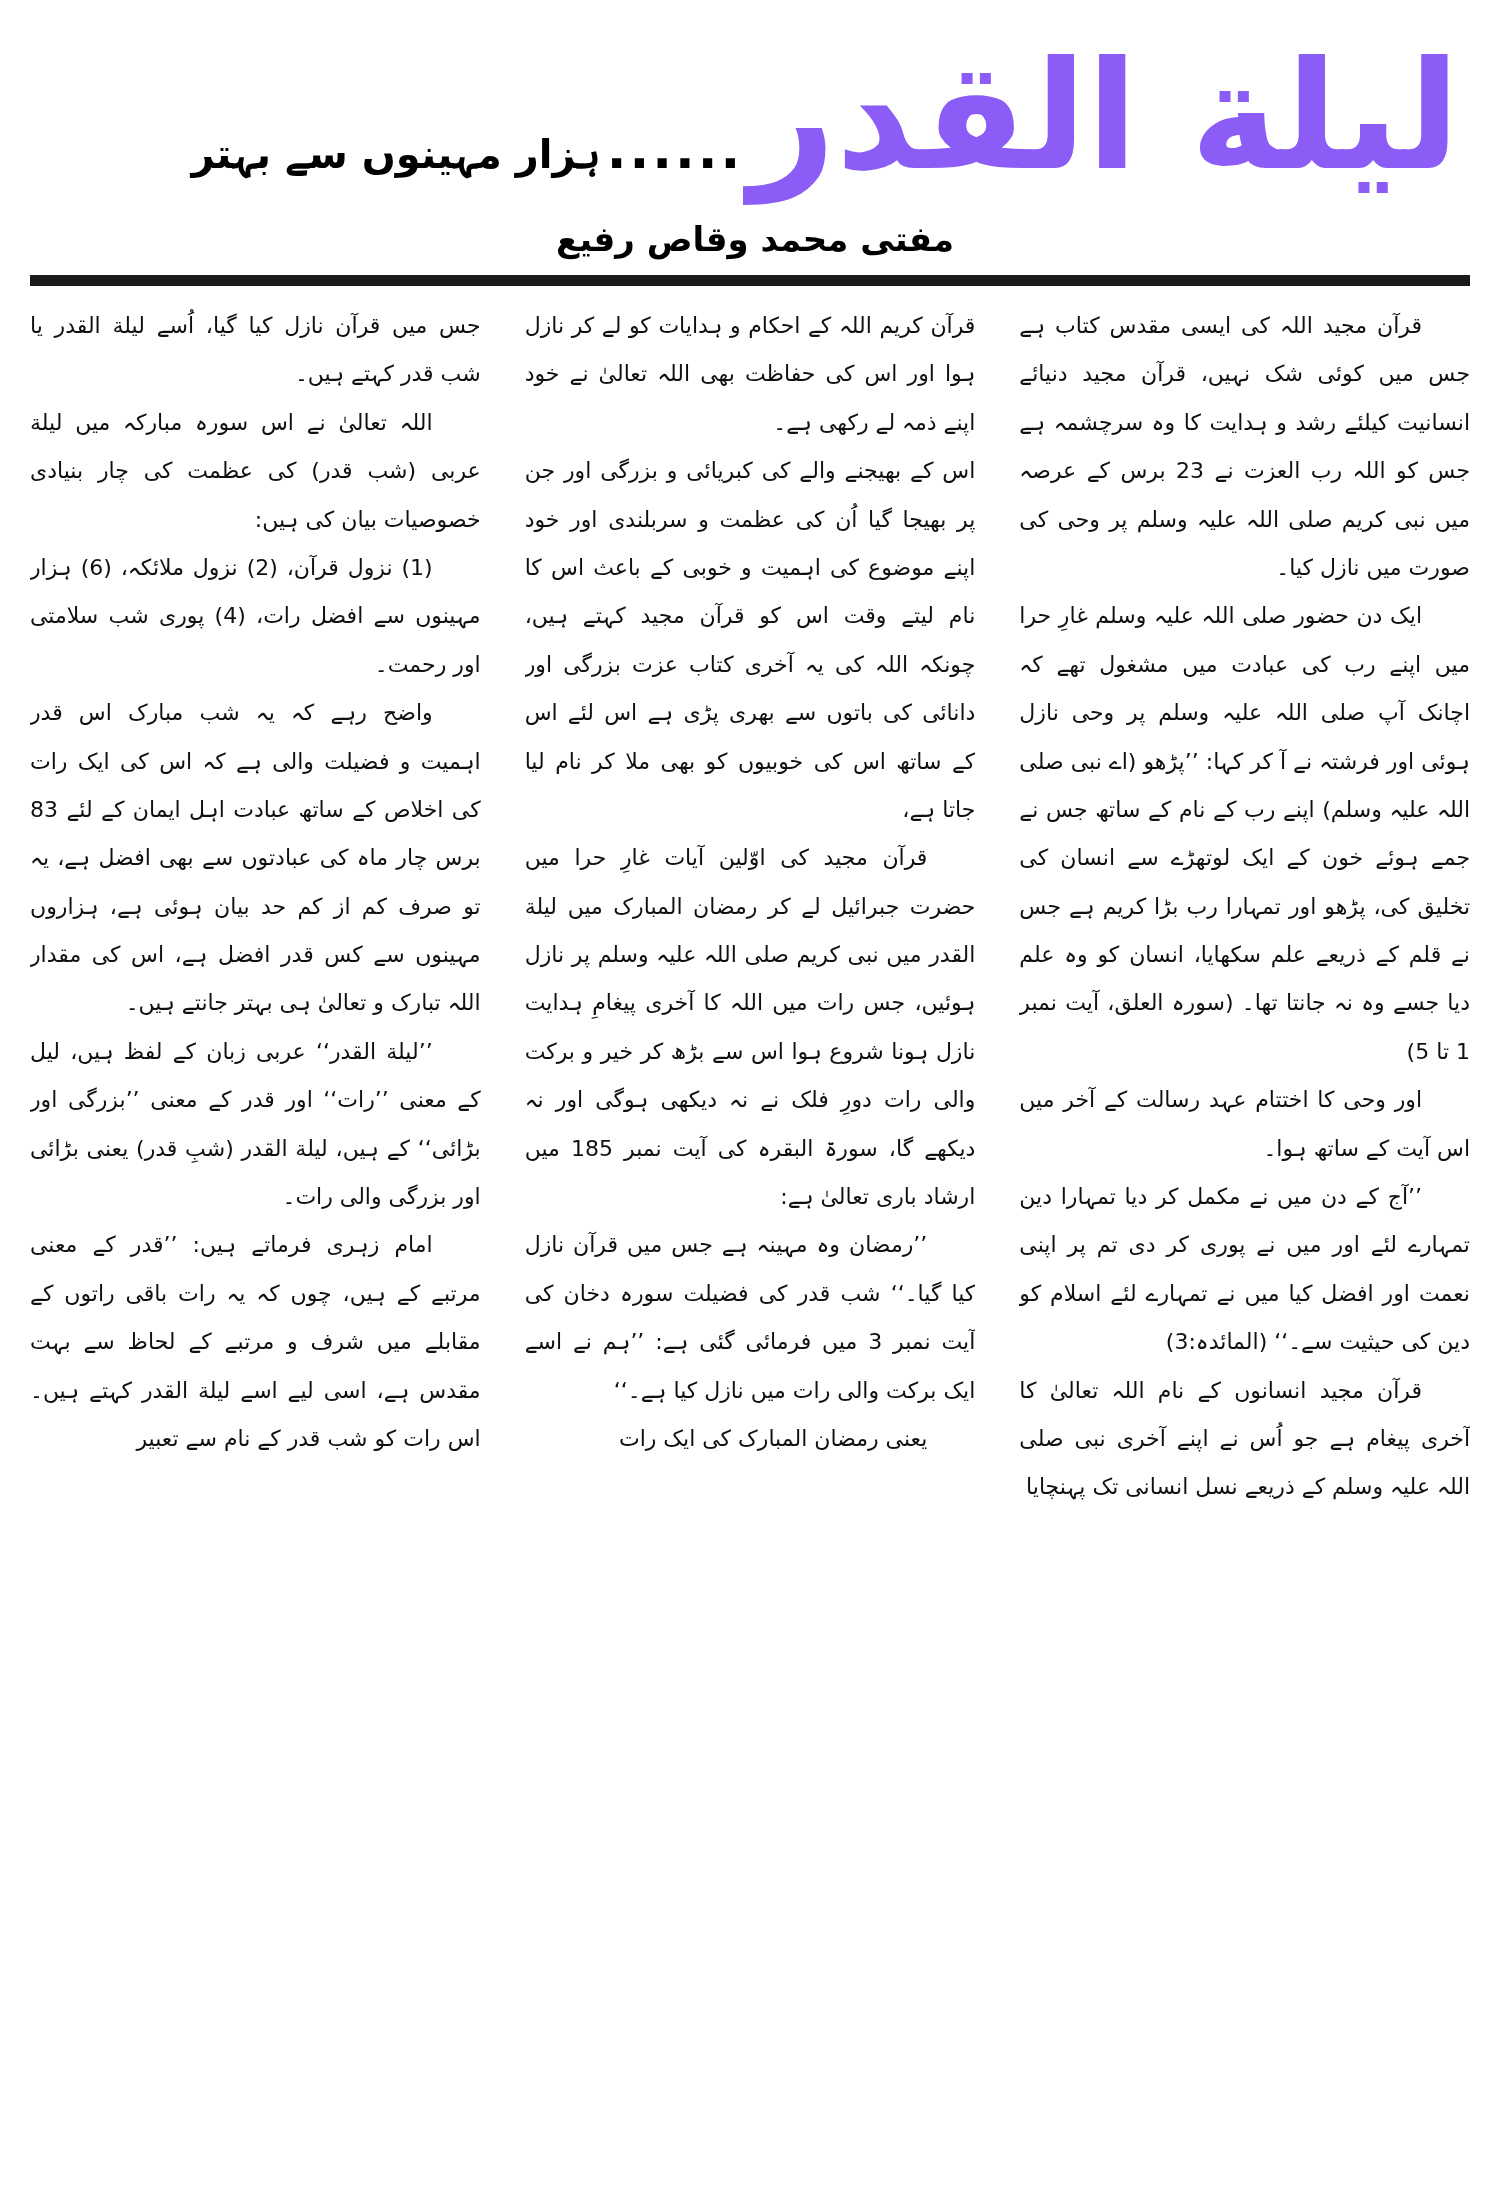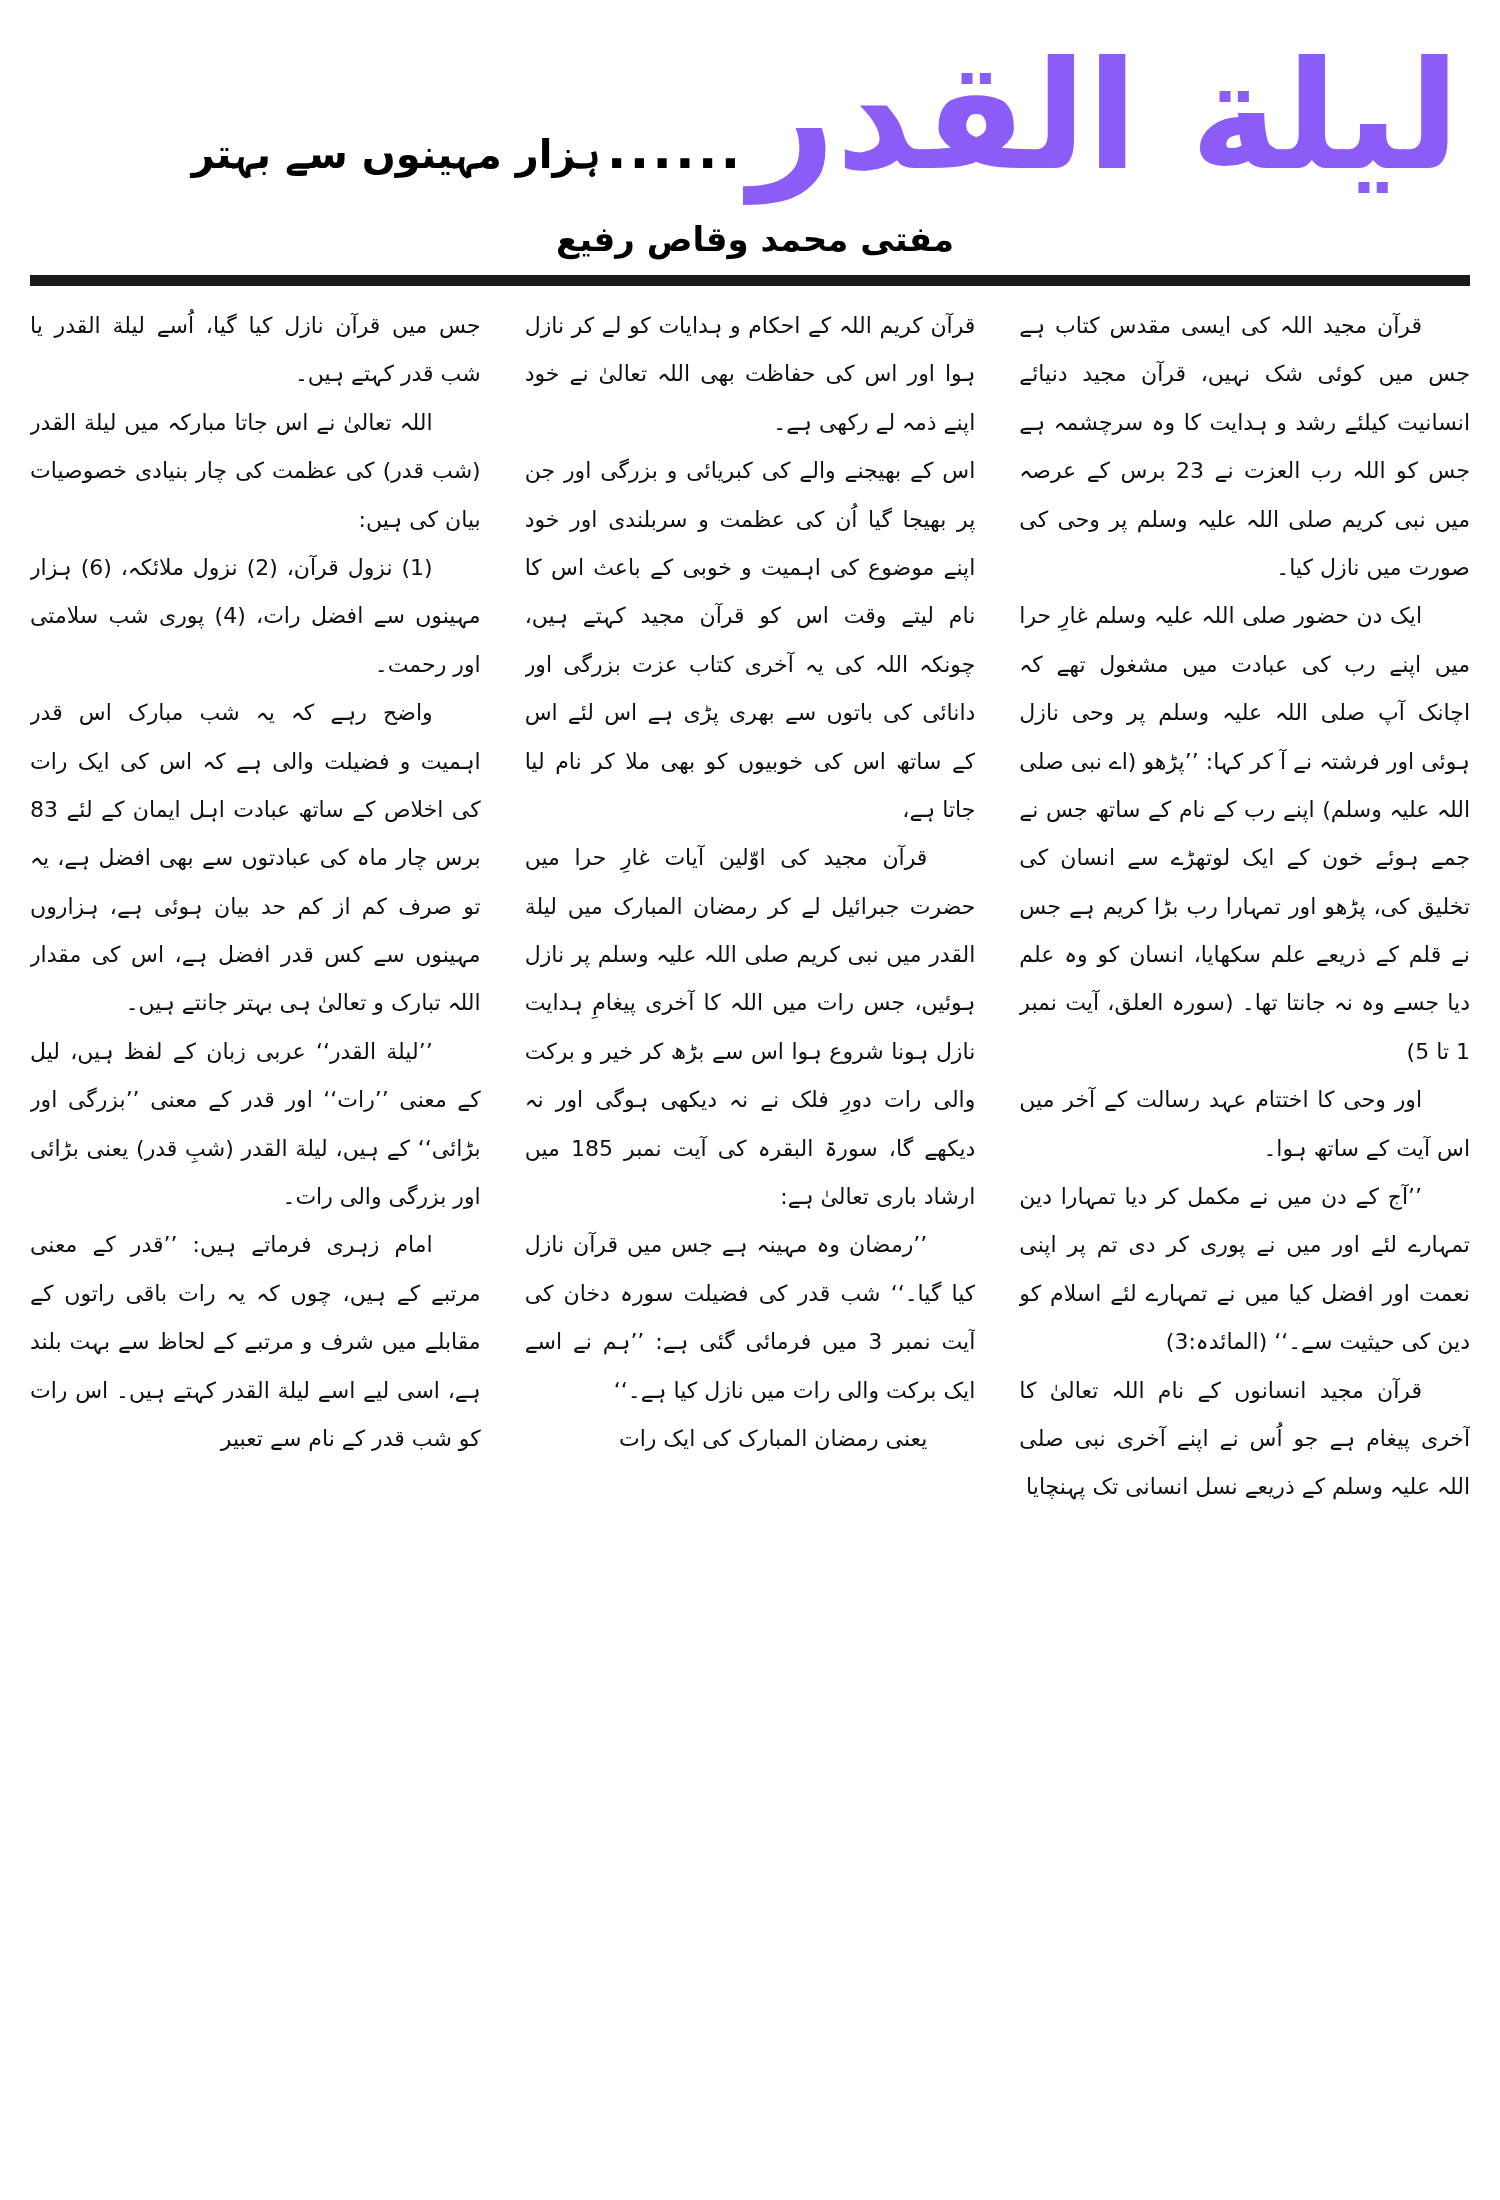--- a/index.html
+++ b/index.html
@@ -103,21 +103,21 @@
       </div>
     <div class="col">
         <p>قرآن کریم اللہ کے احکام و ہدایات کو لے کر نازل ہوا اور اس کی حفاظت بھی اللہ تعالیٰ نے خود اپنے ذمہ لے رکھی ہے۔</p>
         <p>اس کے بھیجنے والے کی کبریائی و بزرگی اور جن پر بھیجا گیا اُن کی عظمت و سربلندی اور خود اپنے موضوع کی اہمیت و خوبی کے باعث اس کا نام لیتے وقت اس کو قرآن مجید کہتے ہیں، چونکہ اللہ کی یہ آخری کتاب عزت بزرگی اور دانائی کی باتوں سے بھری پڑی ہے اس لئے اس کے ساتھ اس کی خوبیوں کو بھی ملا کر نام لیا جاتا ہے،</p>
         <p class="indent">قرآن مجید کی اوّلین آیات غارِ حرا میں حضرت جبرائیل لے کر رمضان المبارک میں لیلة القدر میں نبی کریم صلی اللہ علیہ وسلم پر نازل ہوئیں، جس رات میں اللہ کا آخری پیغامِ ہدایت نازل ہونا شروع ہوا اس سے بڑھ کر خیر و برکت والی رات دورِ فلک نے نہ دیکھی ہوگی اور نہ دیکھے گا، سورۃ البقرہ کی آیت نمبر 185 میں ارشاد باری تعالیٰ ہے:</p>
         <p class="indent">’’رمضان وہ مہینہ ہے جس میں قرآن نازل کیا گیا۔‘‘ شب قدر کی فضیلت سورہ دخان کی آیت نمبر 3 میں فرمائی گئی ہے: ’’ہم نے اسے ایک برکت والی رات میں نازل کیا ہے۔‘‘</p>
         <p class="indent">یعنی رمضان المبارک کی ایک رات</p>
       </div>
     <div class="col">
         <p>جس میں قرآن نازل کیا گیا، اُسے لیلة القدر یا شب قدر کہتے ہیں۔</p>
-        <p class="indent">اللہ تعالیٰ نے اس جاتا مبارکہ میں لیلة القدر (شب قدر) کی عظمت کی چار بنیادی خصوصیات بیان کی ہیں:</p>
+        <p class="indent">اللہ تعالیٰ نے اس سورہ مبارکہ میں لیلة عربی (شب قدر) کی عظمت کی چار بنیادی خصوصیات بیان کی ہیں:</p>
         <p class="indent">(1) نزول قرآن، (2) نزول ملائکہ، (6) ہزار مہینوں سے افضل رات، (4) پوری شب سلامتی اور رحمت۔</p>
         <p class="indent">واضح رہے کہ یہ شب مبارک اس قدر اہمیت و فضیلت والی ہے کہ اس کی ایک رات کی اخلاص کے ساتھ عبادت اہل ایمان کے لئے 83 برس چار ماہ کی عبادتوں سے بھی افضل ہے، یہ تو صرف کم از کم حد بیان ہوئی ہے، ہزاروں مہینوں سے کس قدر افضل ہے، اس کی مقدار اللہ تبارک و تعالیٰ ہی بہتر جانتے ہیں۔</p>
         <p class="indent">’’لیلة القدر‘‘ عربی زبان کے لفظ ہیں، لیل کے معنی ’’رات‘‘ اور قدر کے معنی ’’بزرگی اور بڑائی‘‘ کے ہیں، لیلة القدر (شبِ قدر) یعنی بڑائی اور بزرگی والی رات۔</p>
-        <p class="indent">امام زہری فرماتے ہیں: ’’قدر کے معنی مرتبے کے ہیں، چوں کہ یہ رات باقی راتوں کے مقابلے میں شرف و مرتبے کے لحاظ سے بہت بلند ہے، اسی لیے اسے لیلة القدر کہتے ہیں۔ اس رات کو شب قدر کے نام سے تعبیر</p>
+        <p class="indent">امام زہری فرماتے ہیں: ’’قدر کے معنی مرتبے کے ہیں، چوں کہ یہ رات باقی راتوں کے مقابلے میں شرف و مرتبے کے لحاظ سے بہت مقدس ہے، اسی لیے اسے لیلة القدر کہتے ہیں۔ اس رات کو شب قدر کے نام سے تعبیر</p>
       </div>
   </div>
 
 </div>
 
 </body></html>

